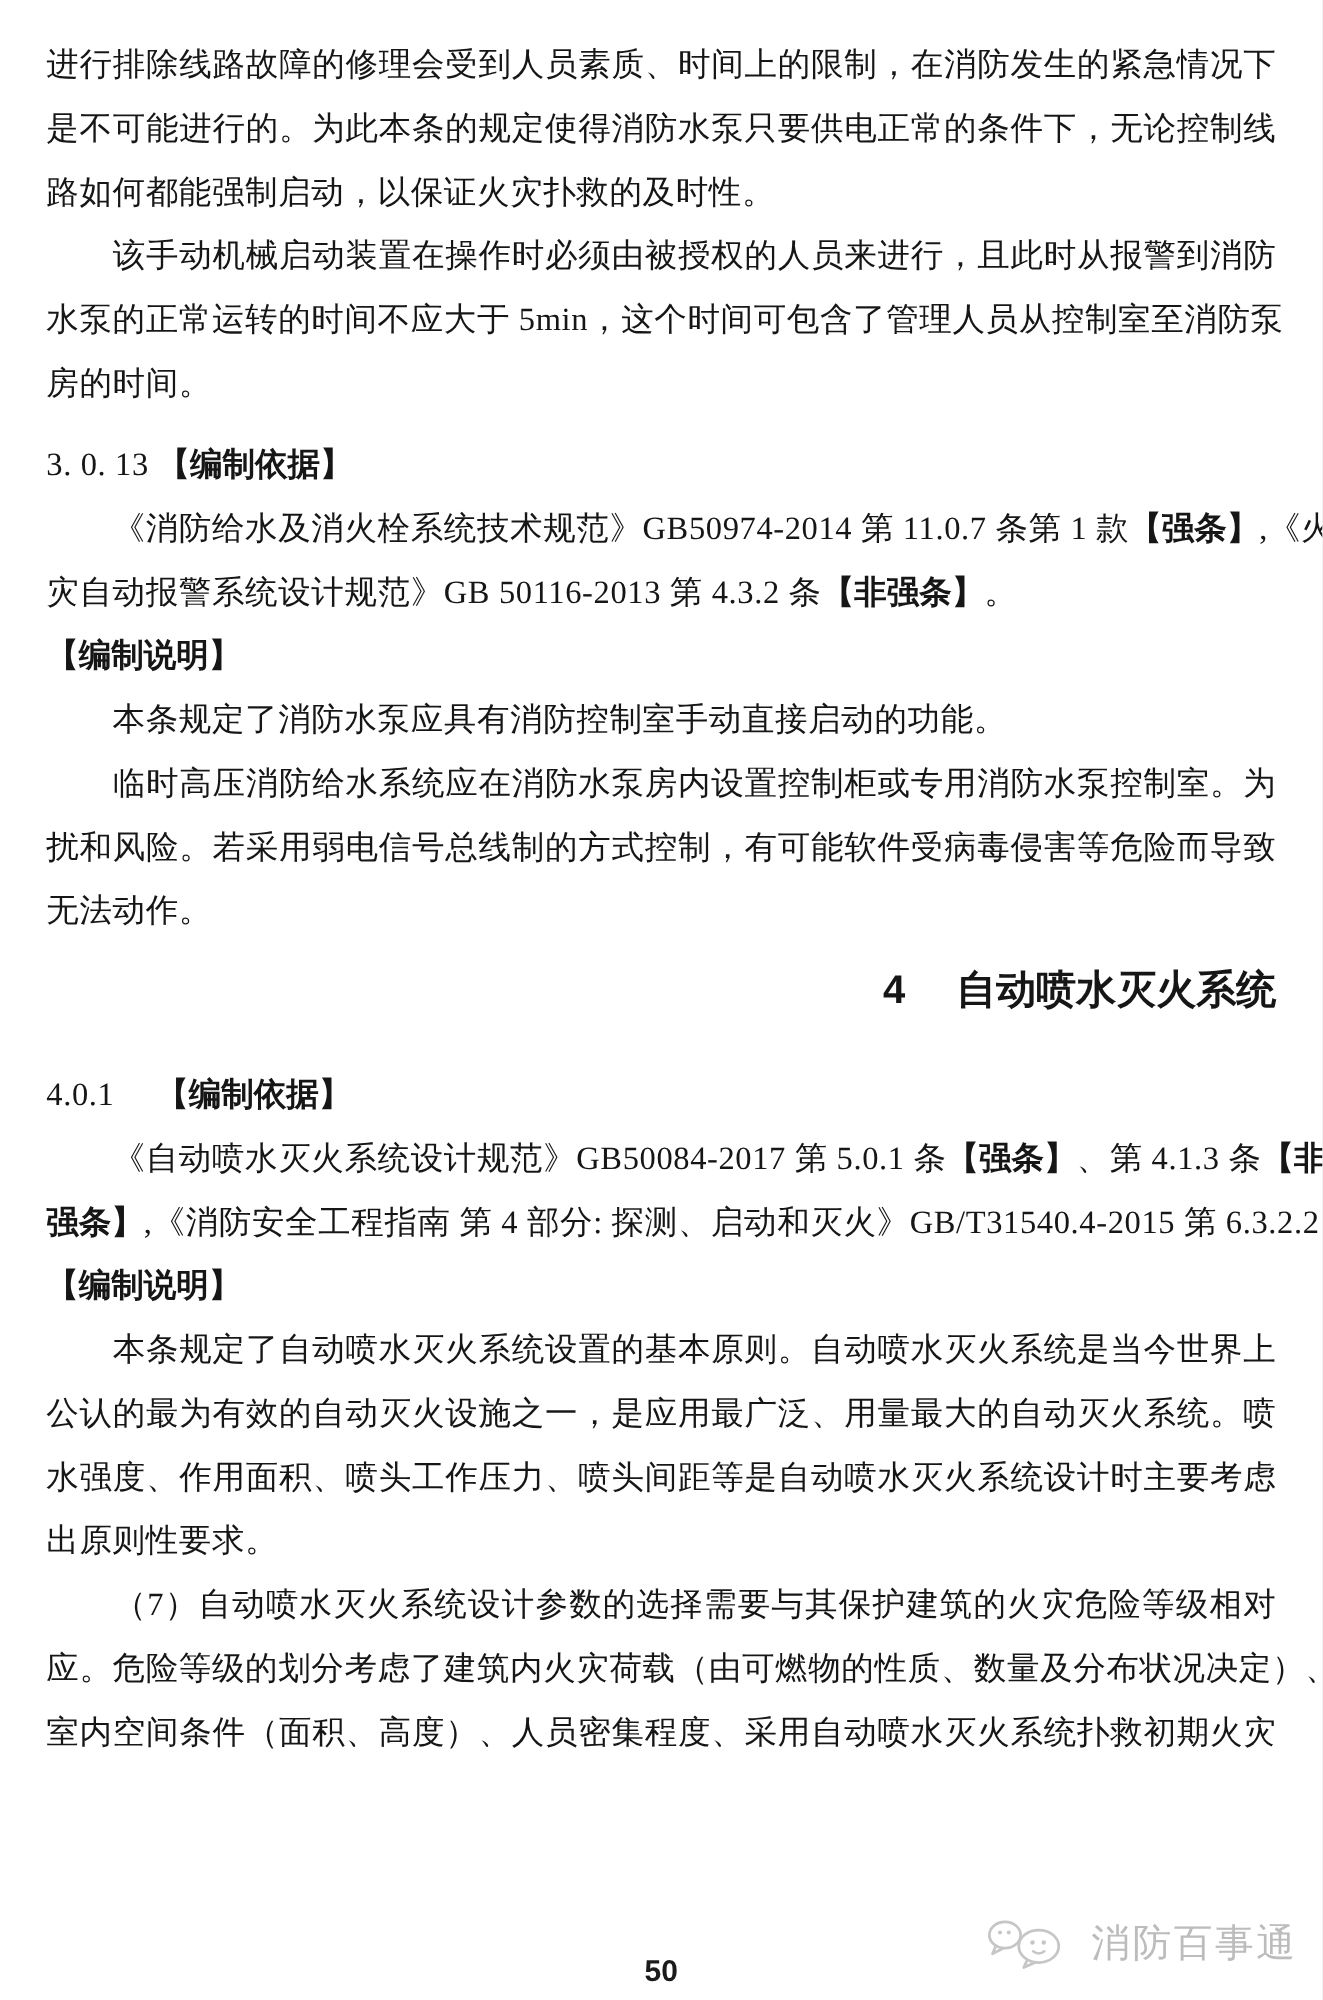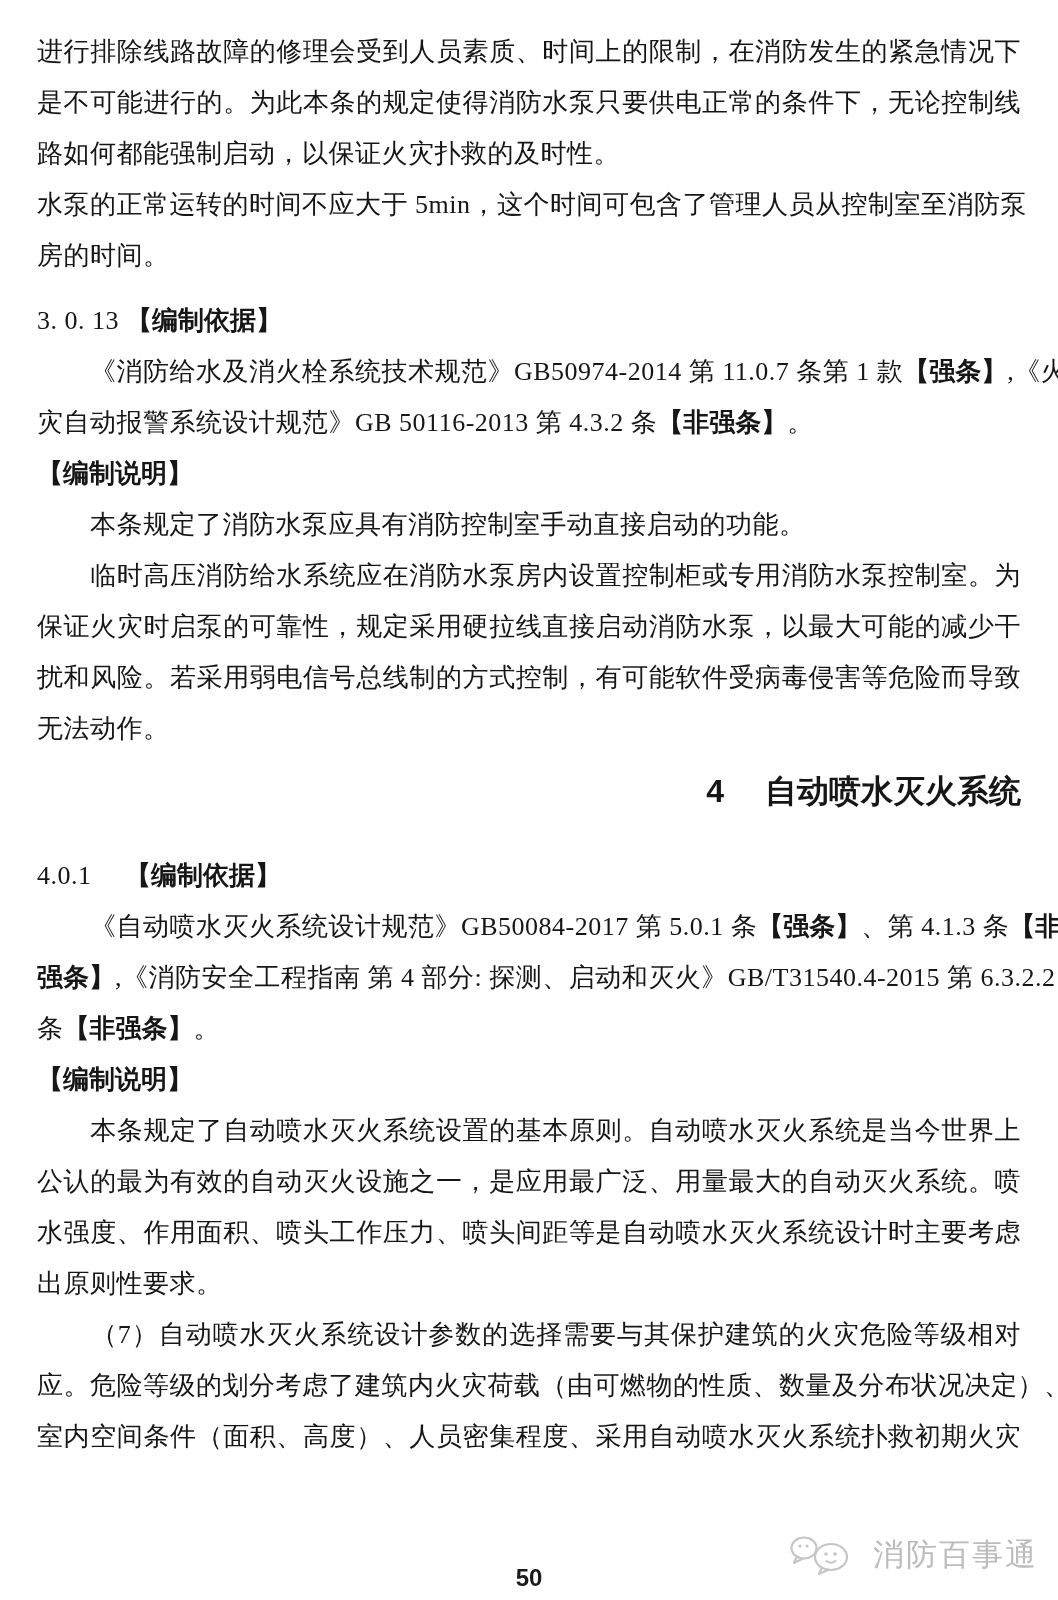--- a/index.html
+++ b/index.html
@@ -78,36 +78,35 @@
 </style>
 </head>
 <body>
 
 <div class="page">
 
   <div class="doc-body">
       <div class="line just"><span class="r">进行排除线路故障的修理会受到人员素质、时间上的限制，在消防发生的紧急情况下</span></div>
       <div class="line just"><span class="r">是不可能进行的。为此本条的规定使得消防水泵只要供电正常的条件下，无论控制线</span></div>
       <div class="line"><span class="r">路如何都能强制启动，以保证火灾扑救的及时性。</span></div>
+      <div class="line just"><span class="r">　　该手动机械启动装置在操作时必须由被授权的人员来进行，且此时从报警到消防</span></div>
       <div class="line just"><span class="r">水泵的正常运转的时间不应大于 5min，这个时间可包含了管理人员从控制室至消防泵</span></div>
       <div class="line"><span class="r">房的时间。</span></div>
       <div class="line section-start"><span class="r">3. 0. 13 </span><span class="b">【编制依据】</span></div>
       <div class="line just"><span class="r">　　《消防给水及消火栓系统技术规范》GB50974-2014 第 11.0.7 条第 1 款</span><span class="b">【强条】</span><span class="r">,《火</span></div>
       <div class="line"><span class="r">灾自动报警系统设计规范》GB 50116-2013 第 4.3.2 条</span><span class="b">【非强条】</span><span class="r">。</span></div>
       <div class="line"><span class="b">【编制说明】</span></div>
       <div class="line"><span class="r">　　本条规定了消防水泵应具有消防控制室手动直接启动的功能。</span></div>
       <div class="line just"><span class="r">　　临时高压消防给水系统应在消防水泵房内设置控制柜或专用消防水泵控制室。为</span></div>
-      <div class="line just"><span class="r">保证火灾时启泵的可靠性，规定采用硬拉线直接启动消防水泵，以最大可能的减少干</span></div>
       <div class="line just"><span class="r">扰和风险。若采用弱电信号总线制的方式控制，有可能软件受病毒侵害等危险而导致</span></div>
       <div class="line"><span class="r">无法动作。</span></div>
       <div class="heading"><span class="b">4　 自动喷水灭火系统</span></div>
       <div class="line"><span class="r">4.0.1　 </span><span class="b">【编制依据】</span></div>
       <div class="line just"><span class="r">　　《自动喷水灭火系统设计规范》GB50084-2017 第 5.0.1 条</span><span class="b">【强条】</span><span class="r">、第 4.1.3 条</span><span class="b">【非</span></div>
       <div class="line just"><span class="b">强条】</span><span class="r">,《消防安全工程指南 第 4 部分: 探测、启动和灭火》GB/T31540.4-2015 第 6.3.2.2</span></div>
-      <div class="line"><span class="r">条</span><span class="b">【非强条】</span><span class="r">。</span></div>
       <div class="line"><span class="b">【编制说明】</span></div>
       <div class="line just"><span class="r">　　本条规定了自动喷水灭火系统设置的基本原则。自动喷水灭火系统是当今世界上</span></div>
       <div class="line just"><span class="r">公认的最为有效的自动灭火设施之一，是应用最广泛、用量最大的自动灭火系统。喷</span></div>
       <div class="line just"><span class="r">水强度、作用面积、喷头工作压力、喷头间距等是自动喷水灭火系统设计时主要考虑</span></div>
       <div class="line"><span class="r">出原则性要求。</span></div>
       <div class="line just"><span class="r">　　（7）自动喷水灭火系统设计参数的选择需要与其保护建筑的火灾危险等级相对</span></div>
       <div class="line just"><span class="r">应。危险等级的划分考虑了建筑内火灾荷载（由可燃物的性质、数量及分布状况决定）、</span></div>
       <div class="line just"><span class="r">室内空间条件（面积、高度）、人员密集程度、采用自动喷水灭火系统扑救初期火灾</span></div>
     </div>
 

